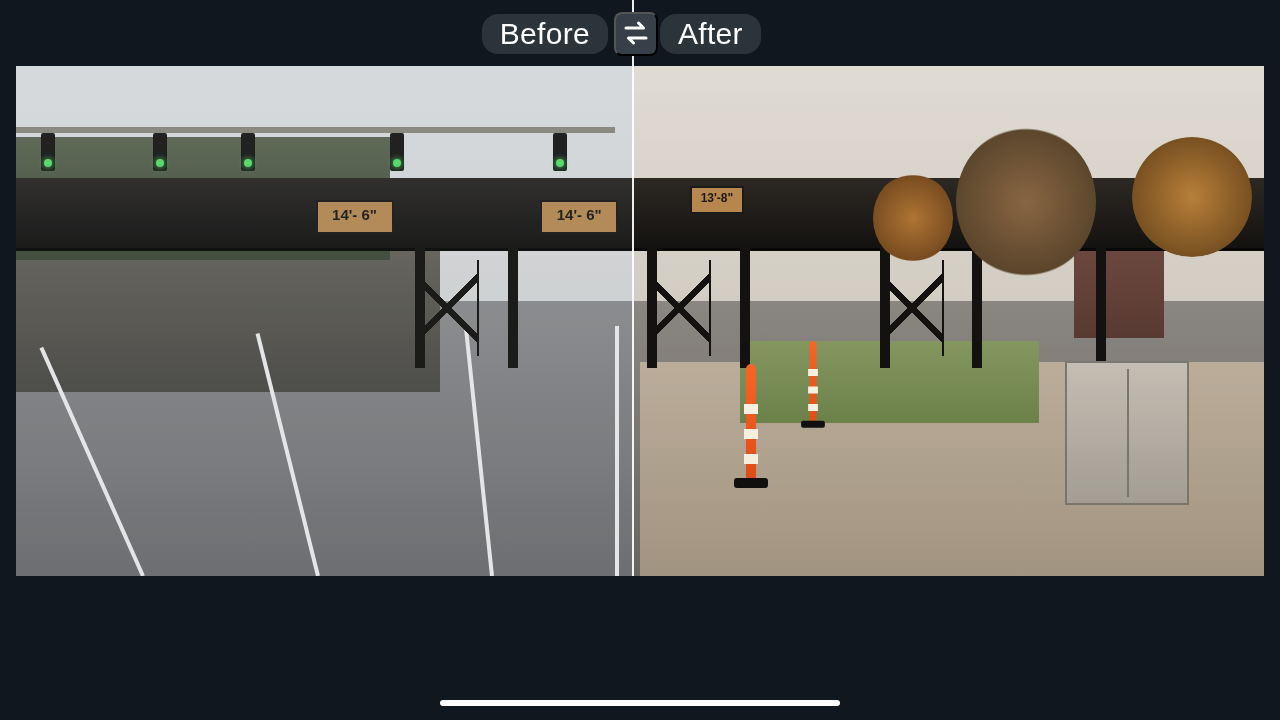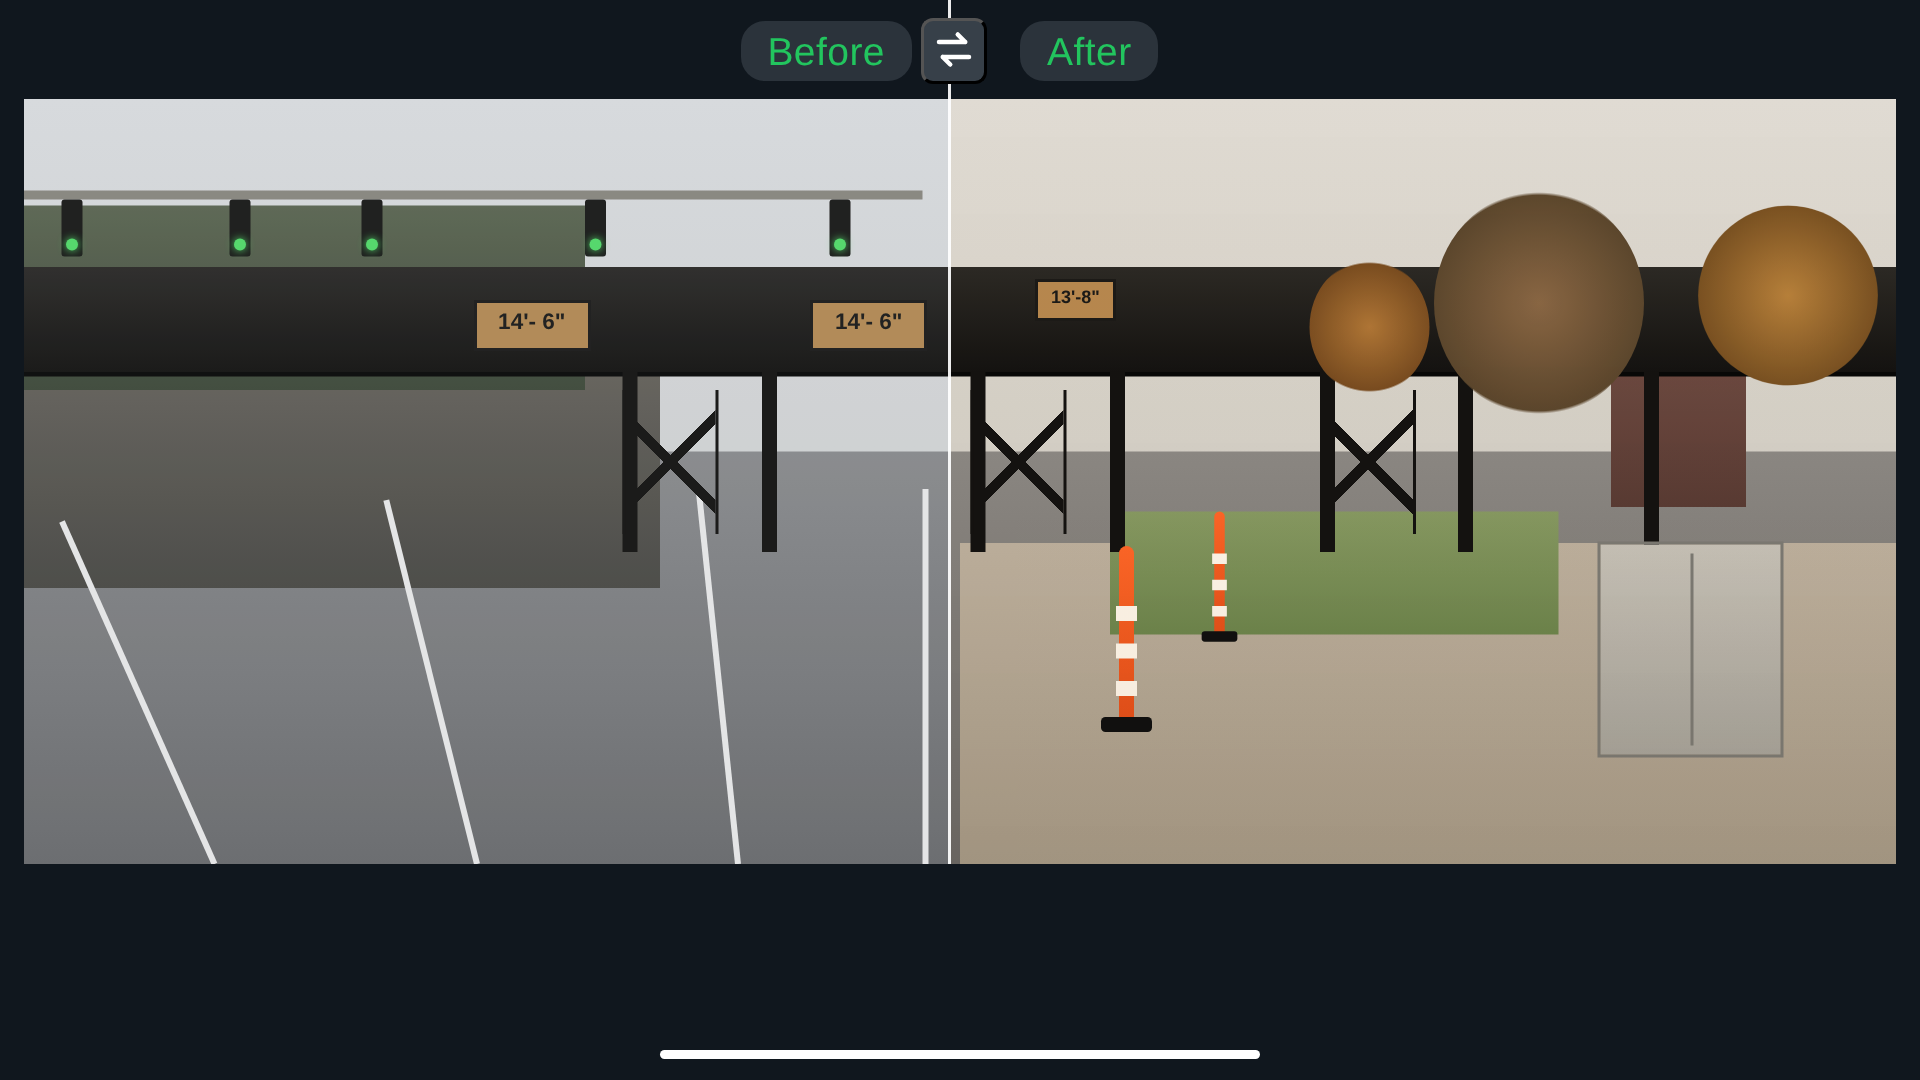--- a/index.html
+++ b/index.html
@@ -1,22 +1,22 @@
 <!DOCTYPE html>
 <html><head>
 <meta charset="utf-8">
 <style>
   html,body{margin:0;padding:0;width:1280px;height:720px;background:#10171e;font-family:-apple-system,Helvetica,Arial,sans-serif;overflow:hidden}
   .stage{position:relative;width:1280px;height:720px}
   .photo-area{position:absolute;left:16px;top:66px;width:1248px;height:510px;overflow:hidden;background:#777}
   .split{position:absolute;top:0;left:616px;width:2px;height:510px;background:rgba(255,255,255,.92)}
   .top-split{position:absolute;left:632px;top:0;width:2px;height:66px;background:rgba(255,255,255,.92)}
-  .chip{position:absolute;top:14px;height:40px;border-radius:16px;background:#2b333b;color:#22c55e;font-size:26px;display:flex;align-items:center;padding:0 18px;letter-spacing:.3px}
+  .chip{position:absolute;top:14px;height:40px;border-radius:16px;background:#2b333b;color:#ffffff;font-size:30px;display:flex;align-items:center;padding:0 18px;letter-spacing:.3px}
   .chip.before{right:672px}
-  .chip.after{left:680px}
+  .chip.after{left:660px}
   .swap{position:absolute;top:12px;left:614px;width:44px;height:44px;border-radius:8px;background:#374049;display:flex;align-items:center;justify-content:center}
   .swap svg{width:30px;height:30px;stroke:#fff;fill:none;stroke-width:2.4;stroke-linecap:round;stroke-linejoin:round}
   .home{position:absolute;left:440px;bottom:14px;width:400px;height:6px;border-radius:3px;background:#fff}
 
   
   .sky{position:absolute;inset:0;background:linear-gradient(#e0e2e4,#d7d9da 45%,#d2d4d5)}
   .road{position:absolute;left:0;right:0;bottom:0;height:54%;background:linear-gradient(#8d8e90,#7a7b7d 60%,#6c6d6f)}
   .sidewalk{position:absolute;right:0;bottom:0;width:50%;height:42%;background:linear-gradient(#bfb8ad,#a8a194)}
   .wall{position:absolute;left:0;top:28%;width:34%;height:36%;background:linear-gradient(#6e6a62,#4b4a45)}
   .grassbank{position:absolute;left:0;top:14%;width:30%;height:24%;background:linear-gradient(#5e6853,#3f4a3a)}

